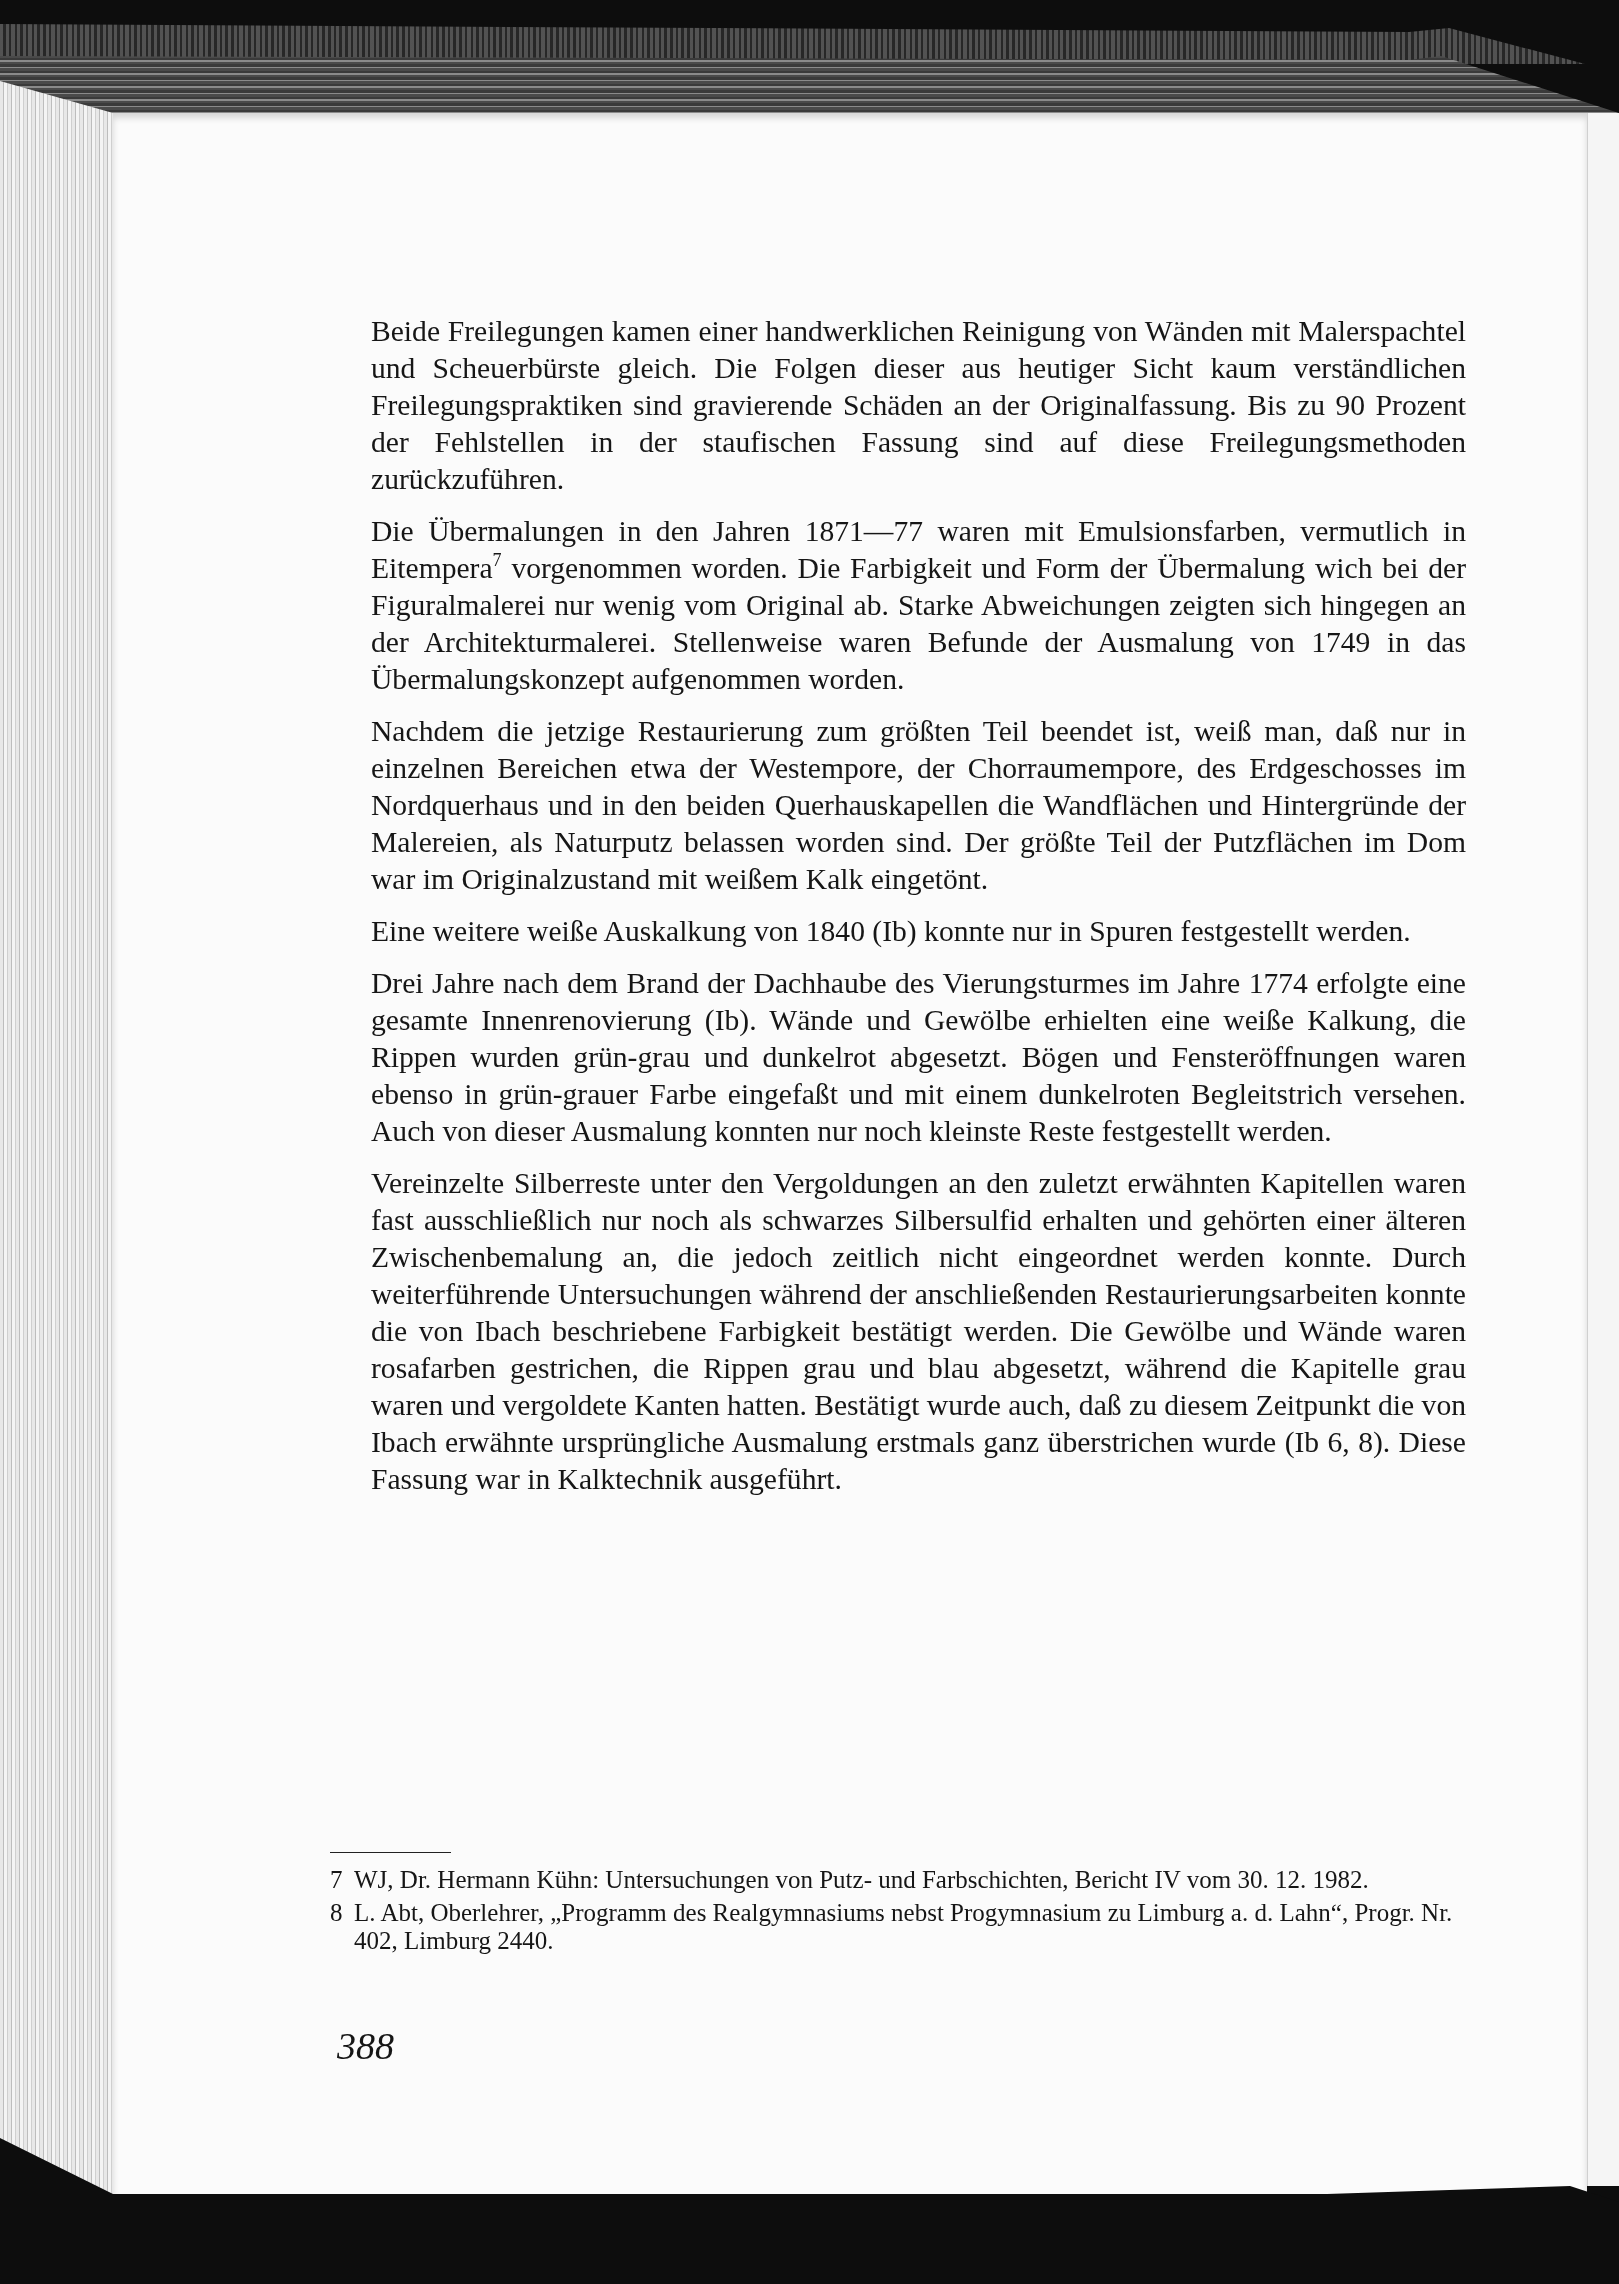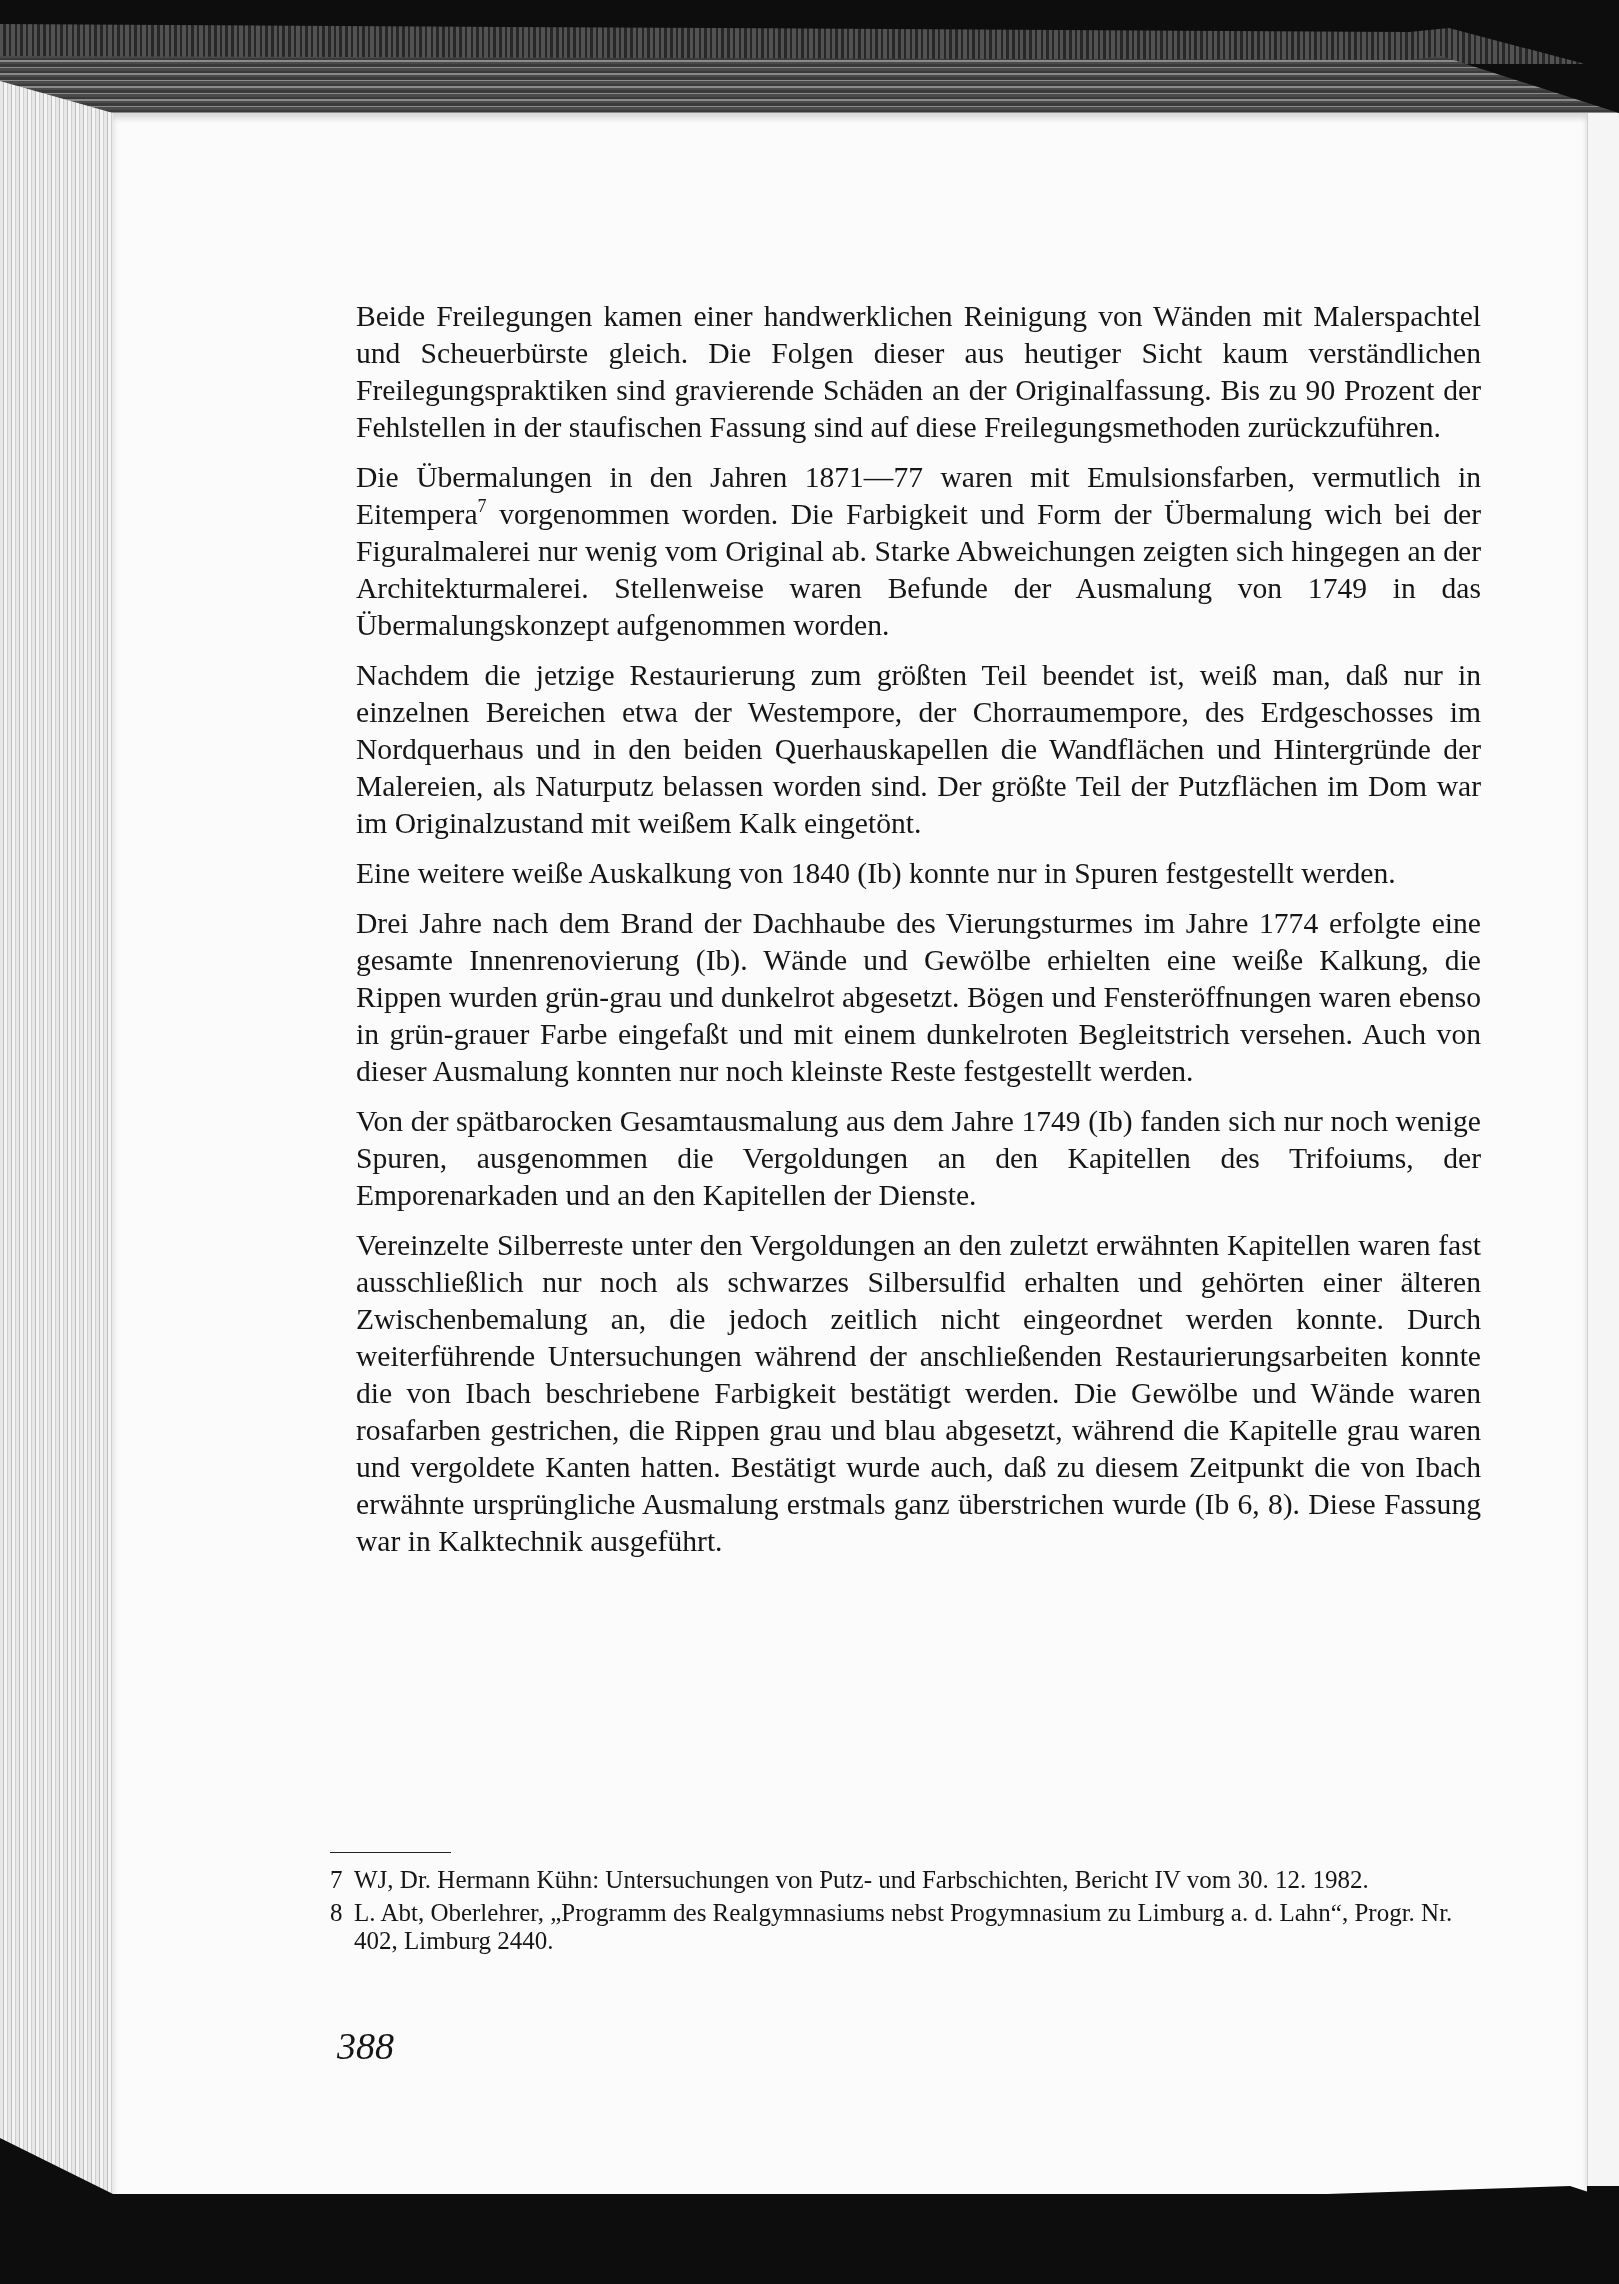--- a/index.html
+++ b/index.html
@@ -40,21 +40,21 @@
     position: absolute; left: 113px; top: 2186px; width: 1506px; height: 98px; background: #0d0d0d;
     clip-path: polygon(0 8px, 1214px 8px, 1457px 0, 1506px 16px, 1506px 98px, 0 98px);
   }
   .text-col {
     position: absolute; left: 356px; top: 298px; width: 1125px;
     color: #161616;
     font-size: 29.6px; line-height: 37px;
     text-align: justify; hyphens: manual;
   }
   .para { margin: 0 0 13px 0; }
-  .para p { margin: 0; }
+  .para p { margin: 15px; }
   sup { font-size: 18px; line-height: 0; position: relative; top: -1.6px; }
   .footnote-rule {
     position: absolute; left: 330px; top: 1852px; width: 121px; height: 0;
     border-top: 1.6px solid #222;
   }
   .footnotes {
     position: absolute; left: 330px; top: 1866px; width: 1134px;
     color: #161616; font-size: 25px; line-height: 28px;
   }
   .fn { display: flex; margin-bottom: 4.9px; }
@@ -85,23 +85,20 @@
   <div class="para">
     <p>Nachdem die jetzige Restaurierung zum größten Teil beendet ist, weiß man, daß nur in einzelnen Bereichen etwa der Westempore, der Chorraumempore, des Erdgeschosses im Nordquerhaus und in den beiden Querhauskapellen die Wandflächen und Hintergründe der Malereien, als Naturputz belassen worden sind. Der größte Teil der Putzflächen im Dom war im Originalzustand mit weißem Kalk eingetönt.</p>
   </div>
   <div class="para">
     <p>Eine weitere weiße Auskalkung von 1840 (Ib) konnte nur in Spuren festgestellt werden.</p>
   </div>
   <div class="para">
     <p>Drei Jahre nach dem Brand der Dachhaube des Vierungsturmes im Jahre 1774 erfolgte eine gesamte Innenrenovierung (Ib). Wände und Gewölbe erhielten eine weiße Kalkung, die Rippen wurden grün-grau und dunkelrot abgesetzt. Bögen und Fensteröffnungen waren ebenso in grün-grauer Farbe eingefaßt und mit einem dunkelroten Begleitstrich versehen. Auch von dieser Ausmalung konnten nur noch kleinste Reste festgestellt werden.</p>
   </div>
   <div class="para">
-    <p>Von der spätbarocken Gesamtausmalung aus dem Jahre 1749 (Ib) fanden sich nur noch wenige Spuren, ausgenommen die Vergoldungen an den Kapitellen des Trifoiums, der Emporenarkaden und an den Kapitellen der Dienste.</p>
-  </div>
-  <div class="para">
     <p>Vereinzelte Silberreste unter den Vergoldungen an den zuletzt erwähnten Kapitellen waren fast ausschließlich nur noch als schwarzes Silbersulfid erhalten und gehörten einer älteren Zwischenbemalung an, die jedoch zeitlich nicht eingeordnet werden konnte. Durch weiterführende Untersuchungen während der anschließenden Restaurierungsarbeiten konnte die von Ibach beschriebene Farbigkeit bestätigt werden. Die Gewölbe und Wände waren rosafarben gestrichen, die Rippen grau und blau abgesetzt, während die Kapitelle grau waren und vergoldete Kanten hatten. Bestätigt wurde auch, daß zu diesem Zeitpunkt die von Ibach erwähnte ursprüngliche Ausmalung erstmals ganz überstrichen wurde (Ib 6, 8). Diese Fassung war in Kalktechnik ausgeführt.</p>
   </div>
 </div>
 
 <div class="footnote-rule"></div>
 
 <div class="footnotes">
   <div class="fn">
     <span class="fn-num">7</span>
     <span class="fn-text">WJ, Dr. Hermann Kühn: Untersuchungen von Putz- und Farbschichten, Bericht IV vom 30. 12. 1982.</span>

